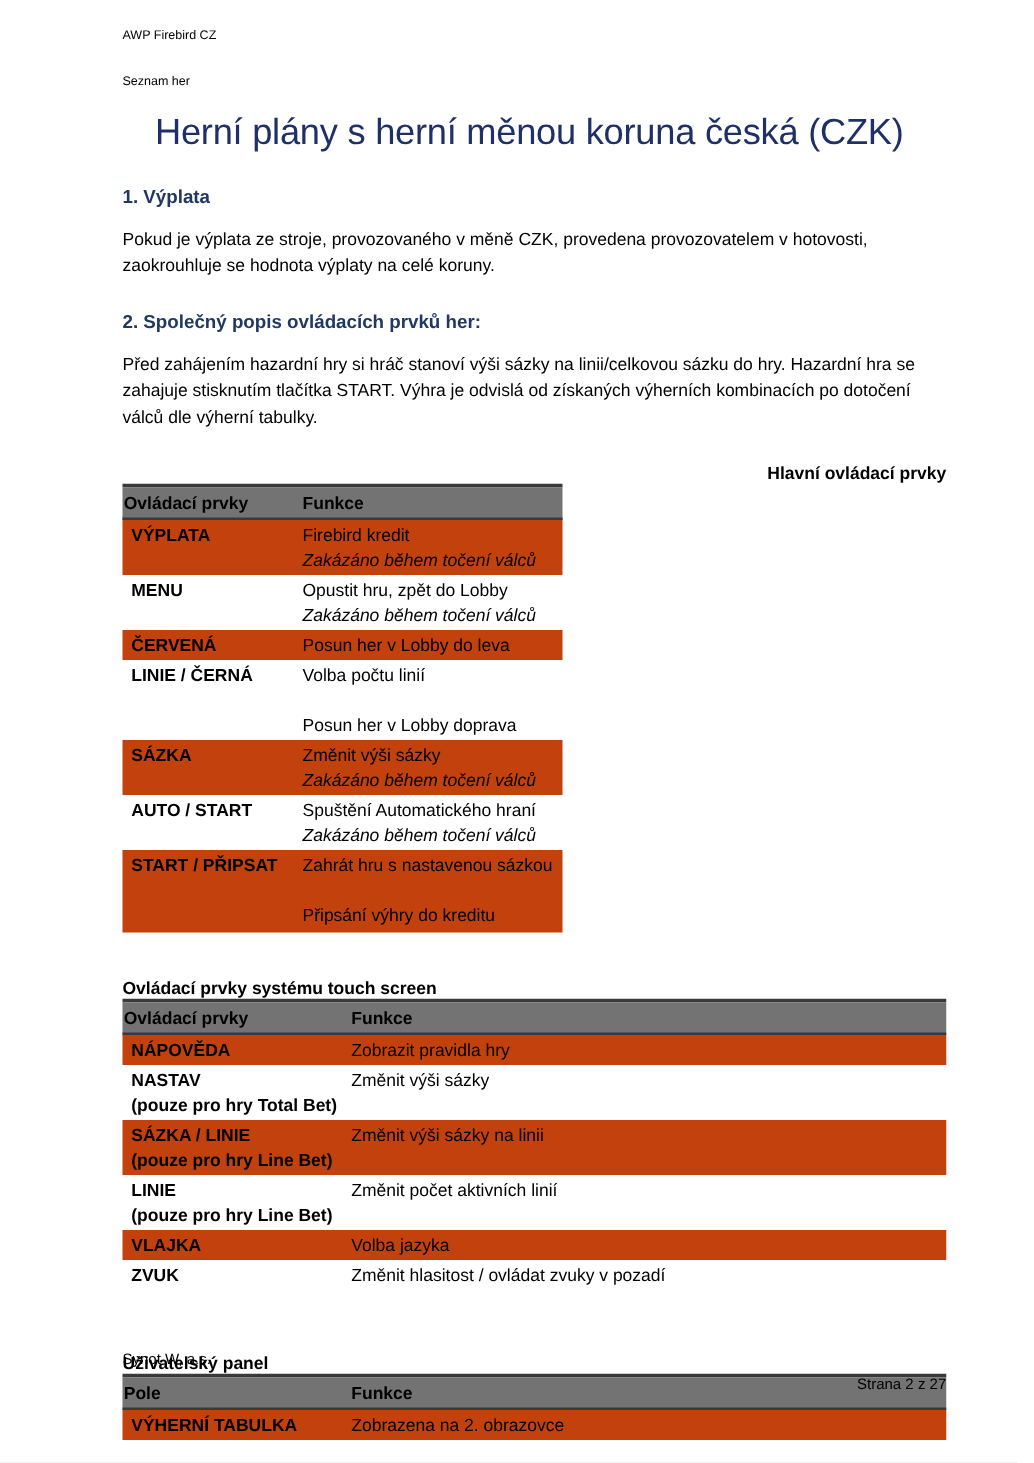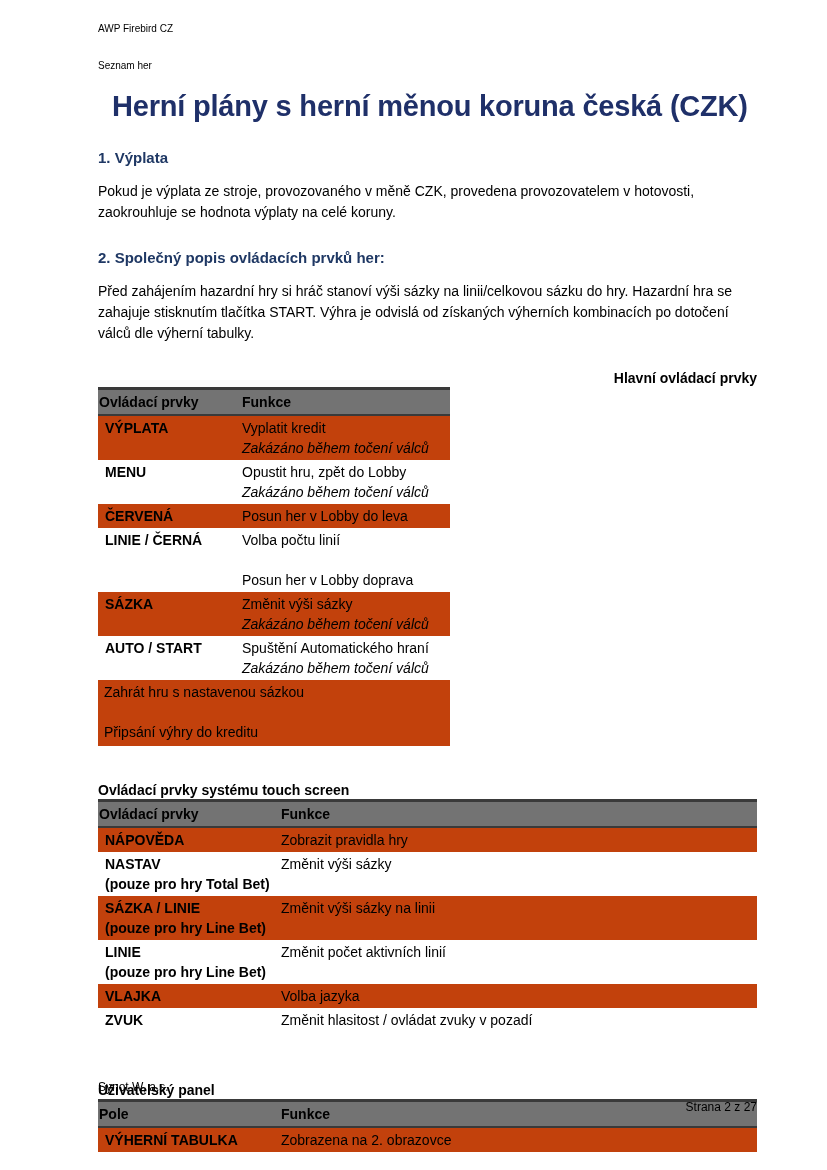--- a/index.html
+++ b/index.html
@@ -15,23 +15,23 @@
     overflow: hidden;
   }
   .content { padding: 20px 70px 0 98px; }
 
   .header-right { font-size: 10px; }
   .hdr-line { line-height: 17px; }
   .hdr-line.second { margin-top: 20px; }
 
   .title {
     margin-top: 16px;
-    margin-left: 14px;
+    margin-left: 26px;
     font-size: 29px;
-    font-weight: 700;
+    font-weight: 400;
     letter-spacing: -0.2px;
     color: #1f3069;
     white-space: nowrap;
   }
 
   .sec-heading {
     margin-top: 26px;
     font-size: 15px;
     font-weight: bold;
     color: #1f3864;
@@ -116,21 +116,21 @@
 
     <div class="tcaption tcap1">Hlavní ovládací prvky</div>
     <div class="table t1">
       <div class="trow thead">
         <div class="c1">Ovládací prvky</div>
         <div class="c2">Funkce</div>
       </div>
       <div class="trow shaded">
         <div class="c1">VÝPLATA</div>
         <div class="c2">
-          <div class="line">Vyplatit kredit</div>
+          <div class="line">Firebird kredit</div>
           <div class="line italic">Zakázáno během točení válců</div>
         </div>
       </div>
       <div class="trow">
         <div class="c1">MENU</div>
         <div class="c2">
           <div class="line">Opustit hru, zpět do Lobby</div>
           <div class="line italic">Zakázáno během točení válců</div>
         </div>
       </div>
@@ -156,20 +156,21 @@
         </div>
       </div>
       <div class="trow">
         <div class="c1">AUTO / START</div>
         <div class="c2">
           <div class="line">Spuštění Automatického hraní</div>
           <div class="line italic">Zakázáno během točení válců</div>
         </div>
       </div>
       <div class="trow shaded">
+        <div class="c1">START / PŘIPSAT</div>
         <div class="c2 pad-bottom">
           <div class="line">Zahrát hru s nastavenou sázkou</div>
           <div class="line blank"></div>
           <div class="line">Připsání výhry do kreditu</div>
         </div>
       </div>
     </div>
 
     <div class="tcaption tcap2">Ovládací prvky systému touch screen</div>
     <div class="table wide">

